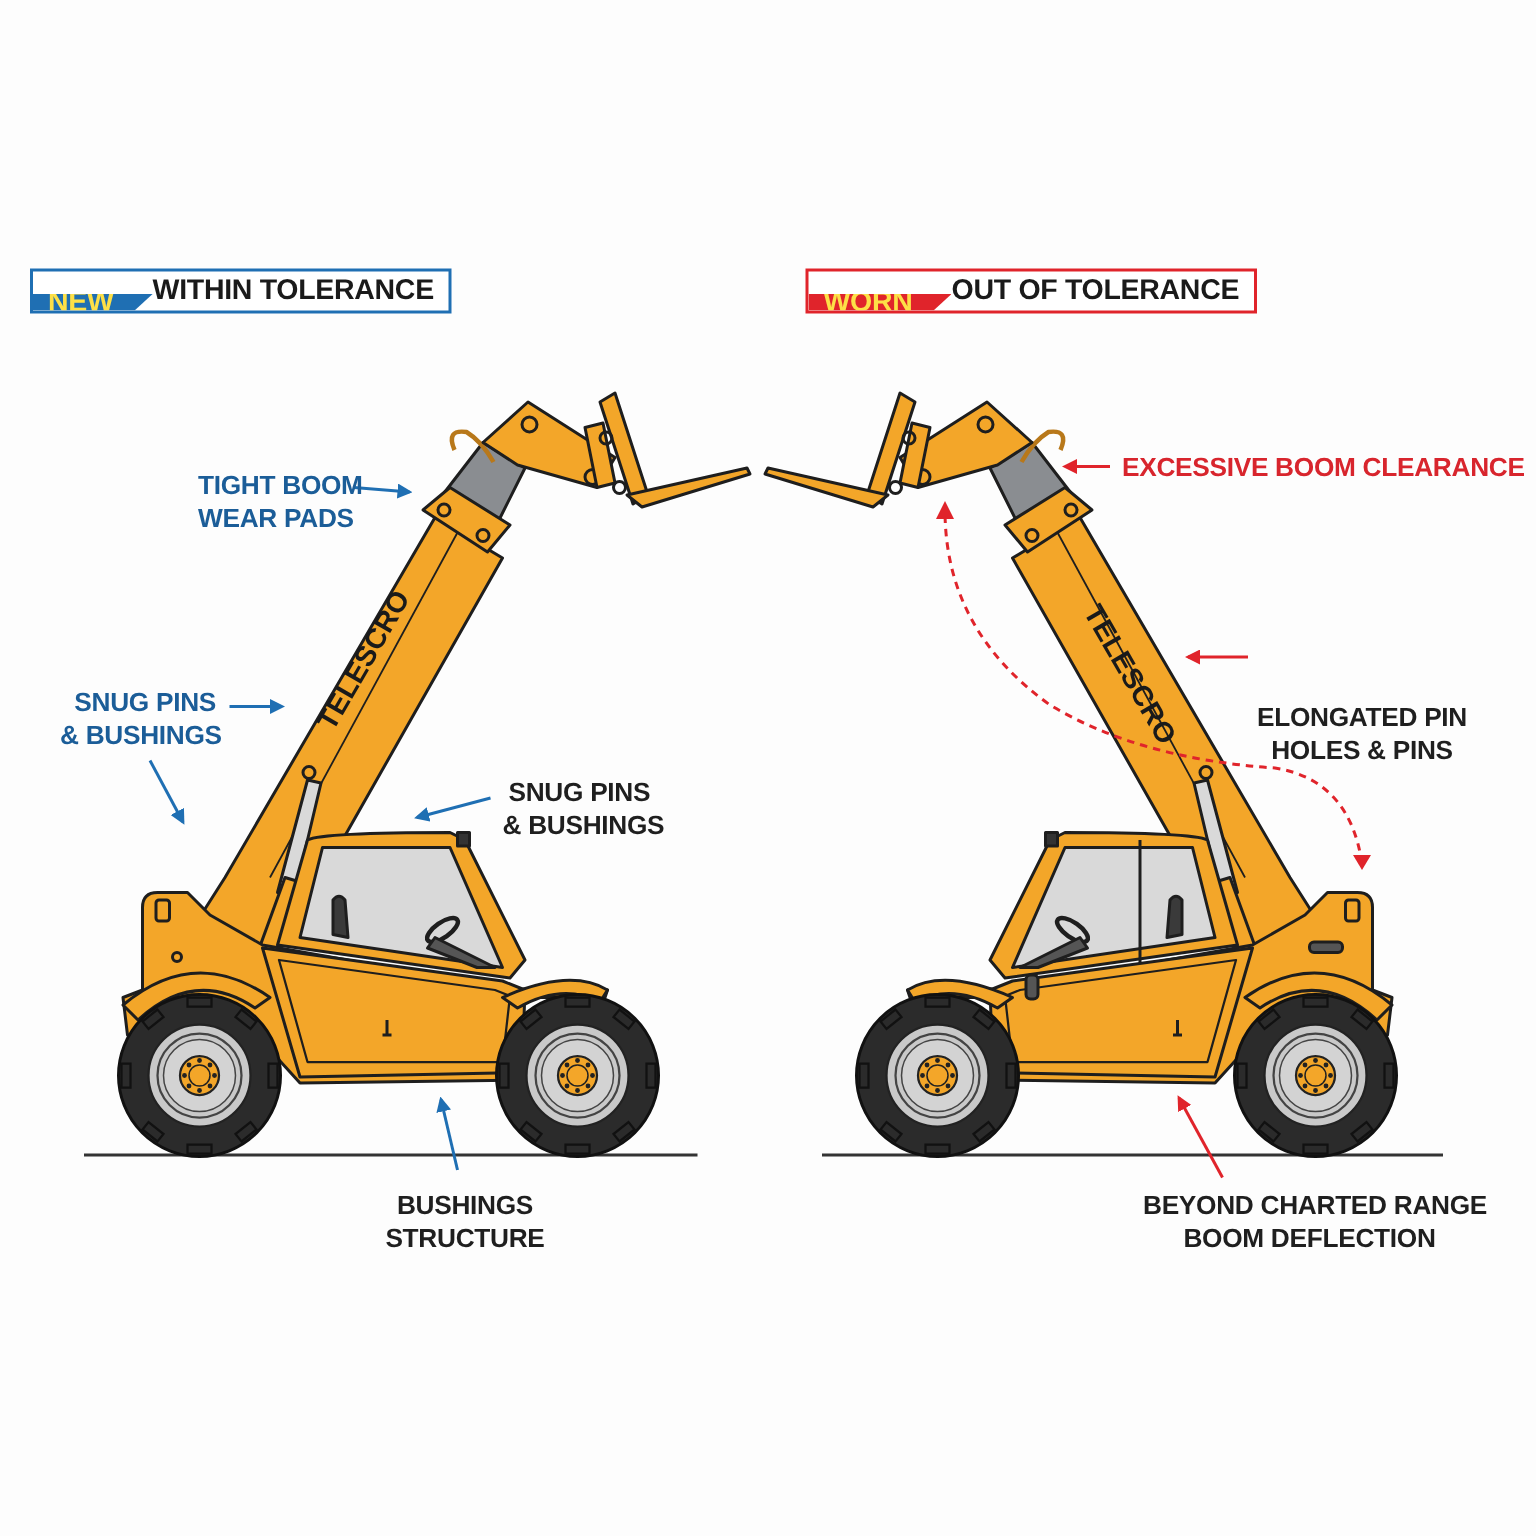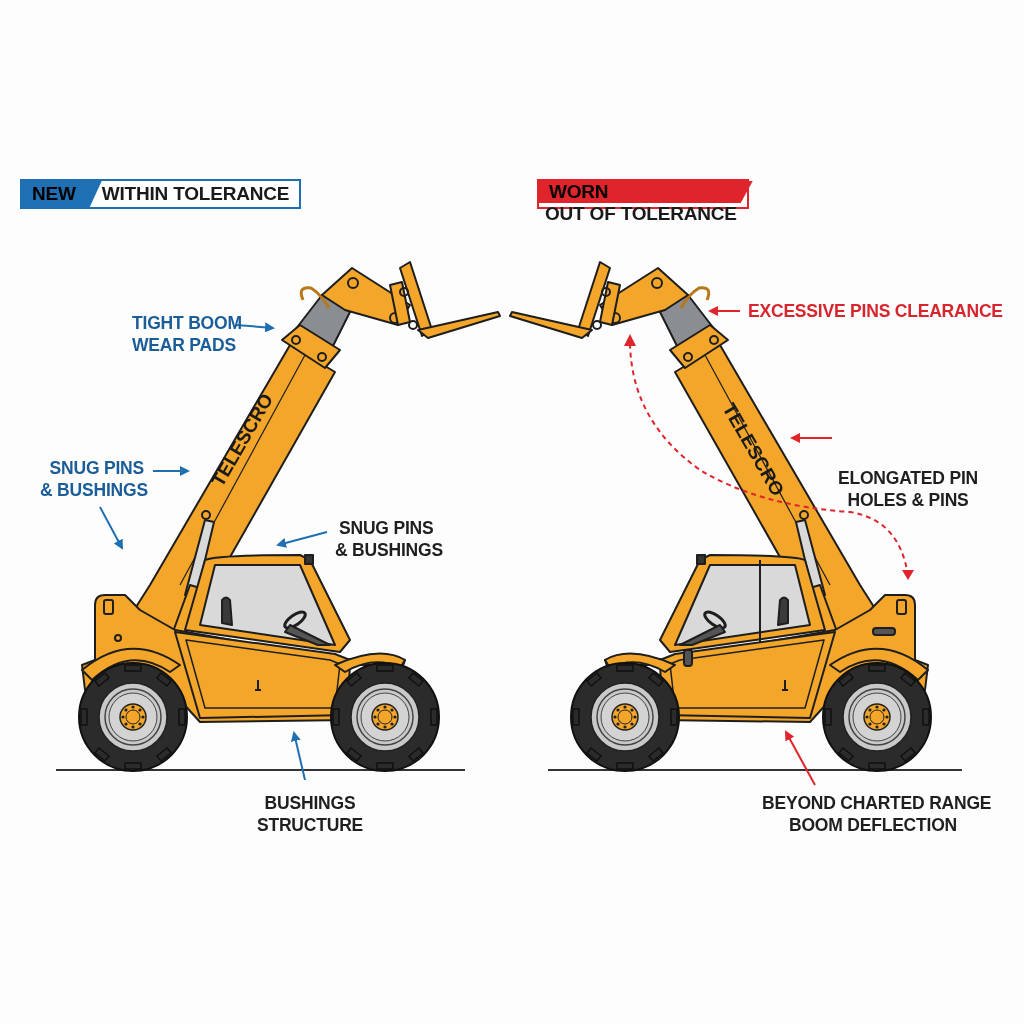--- a/index.html
+++ b/index.html
@@ -7,28 +7,29 @@
       width: 1024px; height: 1024px; background: #fdfdfd;
       position: relative; overflow: hidden;
       font-family: "Liberation Sans", "DejaVu Sans", sans-serif;
     }
     .badge {
       position: absolute; height: 30px; display: flex; align-items: stretch;
       background: #fff; box-sizing: border-box;
       font-weight: bold; font-size: 19px; letter-spacing: -0.2px;
     }
     .badge .tag {
-      color: #000000; display: flex; align-items: center; padding: 0 26px 0 10px;
+      color: #fde047; display: flex; align-items: center; padding: 0 26px 0 10px;
       clip-path: polygon(0 0, 100% 0, calc(100% - 12px) 100%, 0 100%);
       margin-right: -6px;
+      margin-top: 15px;
     }
     .badge .txt { display: flex; align-items: center; padding: 0 10px 0 6px; color: #1a1a1a; }
     .badge-new { left: 20px; top: 179px; border: 2px solid #1f6fb3; }
     .badge-new .tag { background: #1f6fb3; }
-    .badge-worn { left: 537px; top: 179px; border: 2px solid #e0242b; flex-direction: column; }
+    .badge-worn { left: 537px; top: 179px; border: 2px solid #e0242b; }
     .badge-worn .tag { background: #e0242b; }
 
     .label {
       position: absolute; font-weight: bold; font-size: 17.5px; line-height: 22px;
       letter-spacing: -0.2px; white-space: nowrap;
     }
     .blue { color: #1b5d98; }
     .dark { color: #1f1f1f; }
     .red { color: #d8252d; }
     .center { text-align: center; }
@@ -204,21 +205,21 @@
 <div class="label dark" style="left:335px; top:517px;">
   <div style="padding-left:4px">SNUG PINS</div>
   <div>&amp; BUSHINGS</div>
 </div>
 <div class="label dark center" style="left:255px; top:792px; width:110px;">
   <div>BUSHINGS</div>
   <div>STRUCTURE</div>
 </div>
 
 <div class="label red" style="left:748px; top:300px;">
-  <div>EXCESSIVE PINS CLEARANCE</div>
+  <div>EXCESSIVE BOOM CLEARANCE</div>
 </div>
 <div class="label dark center" style="left:838px; top:427px; width:140px;margin-top:40px;">
   <div>ELONGATED PIN</div>
   <div>HOLES &amp; PINS</div>
 </div>
 <div class="label dark center" style="left:762px; top:792px; width:222px;">
   <div>BEYOND CHARTED RANGE</div>
   <div>BOOM DEFLECTION</div>
 </div>
 

